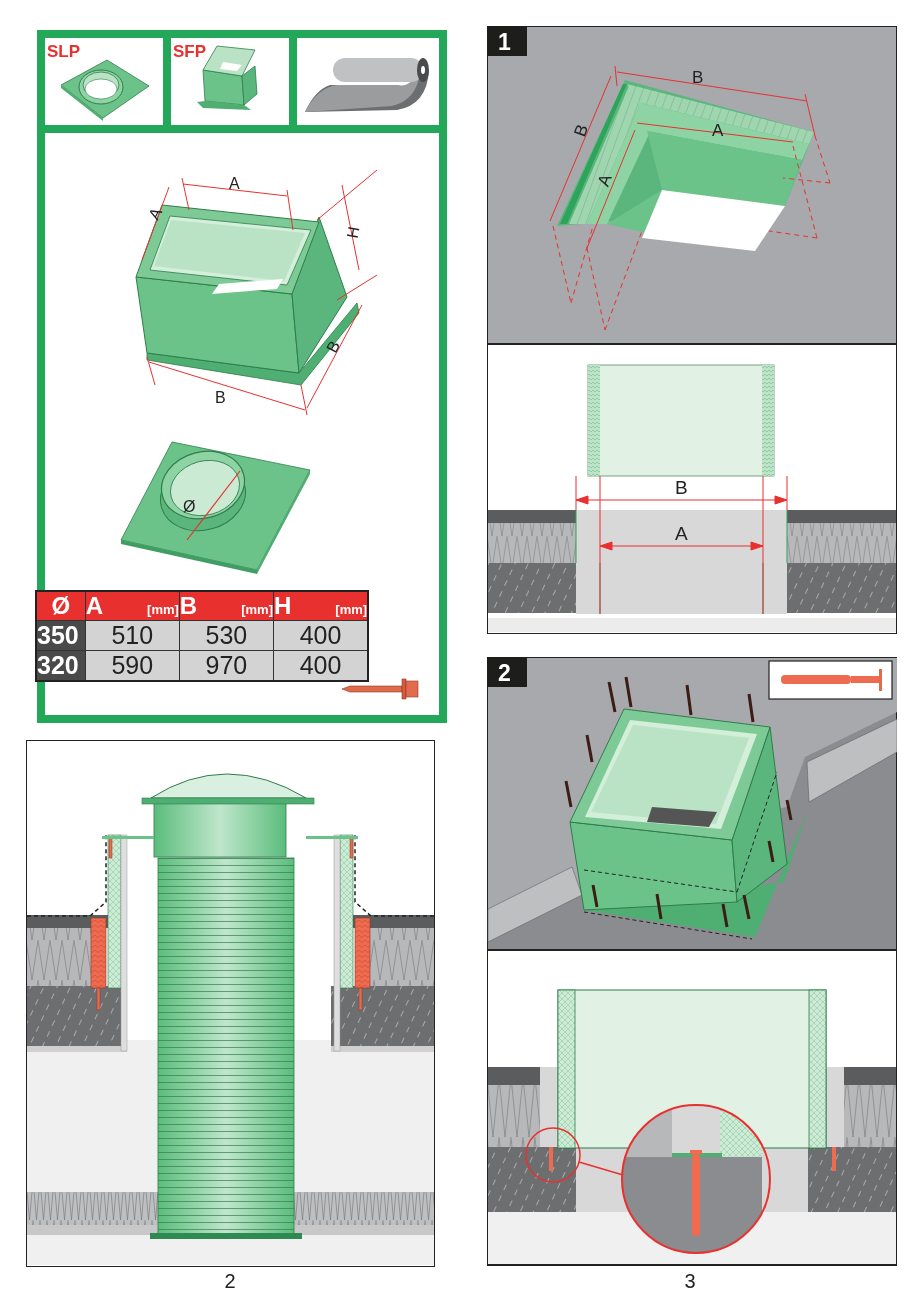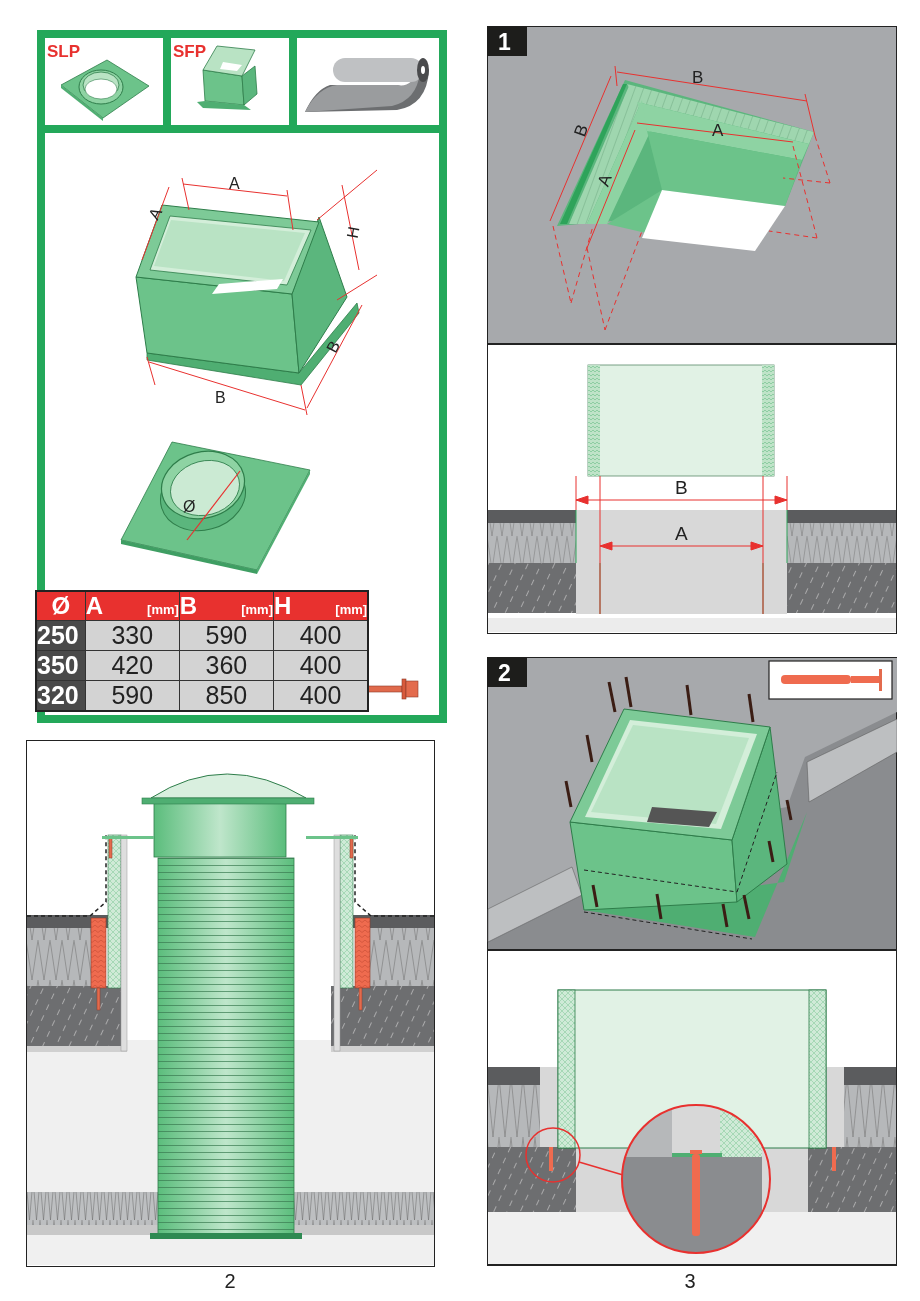--- a/index.html
+++ b/index.html
@@ -110,35 +110,29 @@
 
 <table class="tbl" style="width:290px;">
   <tbody>
       <tr>
     <th style="width:70px"><span>Ø</span></th>
     <th style="width:72px"><span>A</span><span class="unit">[mm]</span></th>
     <th style="width:72px"><span>B</span><span class="unit">[mm]</span></th>
     <th style="width:72px"><span>H</span><span class="unit">[mm]</span></th>
   </tr>
   <tr>
-    <td class="dia">250</td>
-    <td>330</td>
-    <td>590</td>
-    <td>400</td>
-  </tr>
-  <tr>
     <td class="dia">350</td>
-    <td>420</td>
-    <td>360</td>
+    <td>510</td>
+    <td>530</td>
     <td>400</td>
   </tr>
   <tr>
     <td class="dia">320</td>
     <td>590</td>
-    <td>850</td>
+    <td>970</td>
     <td>400</td>
   </tr>
 </tbody>
   </table>
 
 <div class="abs" style="left:26px;top:740px;width:409px;height:527px;">
   <svg width="409" height="527" viewBox="0 0 409 527">
     <defs>
       <pattern id="hatch" width="12" height="12" patternUnits="userSpaceOnUse" patternTransform="rotate(25)">
         <rect width="12" height="12" fill="#6d6e70"></rect>

